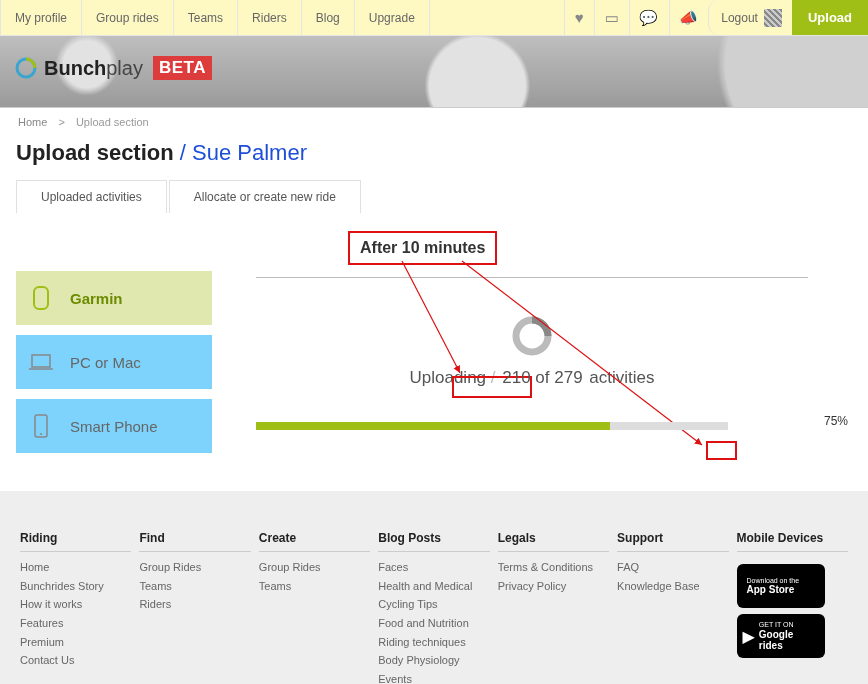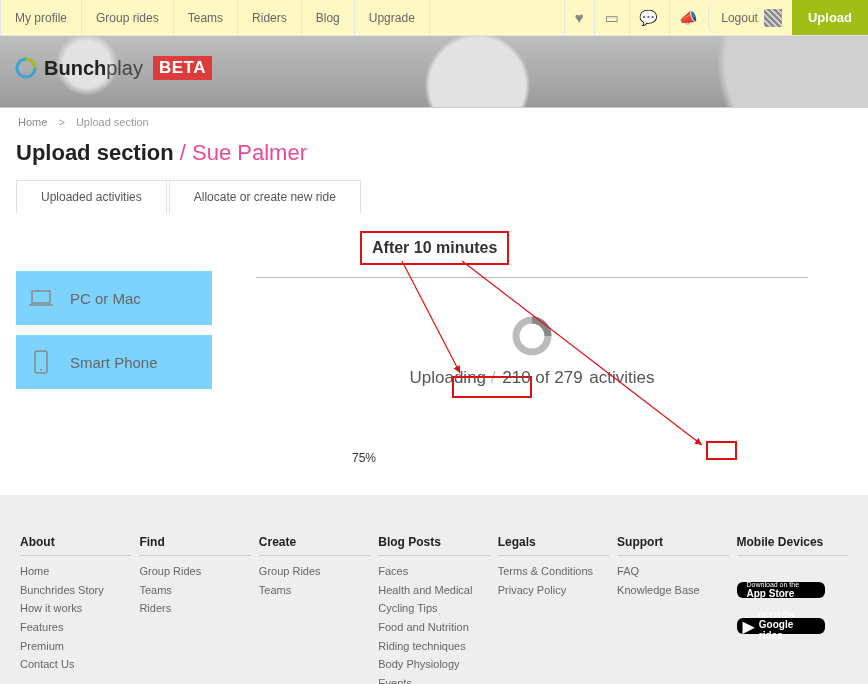--- a/index.html
+++ b/index.html
@@ -30,21 +30,21 @@
   .brand .light { color:#444; font-weight:normal; }
   .beta { margin-left:10px; background:#dc3c3c; color:#fff; font-size:17px; font-weight:bold; padding:2px 6px; letter-spacing:0.5px; }
   
   
   .breadcrumbs { font-size:11px; color:#999; padding:8px 18px; }
   .breadcrumbs a { color:#888; text-decoration:none; cursor:pointer; }
   .breadcrumbs .sep { margin:0 8px; }
   
   
   .page-title { padding:4px 16px 14px 16px; font-size:22px; color:#222; font-weight:bold; }
-  .page-title .subtitle { color:#ec4899; font-weight:normal; }
+  .page-title .subtitle { color:#1d4ed8; font-weight:normal; }
   
   
   .tabs { display:flex; padding:0 16px; }
   .tab { padding:9px 24px; font-size:12px; color:#555; background:#fff; border:1px solid #e0e0e0; border-bottom:none; margin-right:2px; cursor:pointer; }
   .tab.active { background:#9FBF16; color:#fff; border-color:#9FBF16; font-weight:bold; }
   .ann-label { top:0; left:340px; padding:6px 10px; background:#fff; font-size:16px; font-weight:bold; }
   
   
   .main-row { display:flex; padding:0 16px 20px 16px; margin-top:0; }
   .device-col { width:196px; padding-top:58px; }
@@ -55,32 +55,32 @@
   .upload-col { flex:1; position:relative; padding-top:0; }
   .annotation-layer { position:absolute; inset:0; pointer-events:none; }
   .hr-line { margin:64px 44px 0 44px; border-top:1px solid #bbb; height:0; }
   .upload-center { text-align:center; padding-top:34px; }
   .spinner { width:48px; height:48px; margin:0 auto 8px auto; }
   .spinner svg { display:block; }
   .uploading-text { font-size:17px; color:#555; }
   .uploading-text .slash { color:#bbb; }
   .uploading-text .counts { position:relative; display:inline-block; padding:0 2px; }
   
-  .progress-row { display:flex; align-items:flex-start; margin-top:61px; padding:0 0 0 44px;flex-direction:column; }
+  .progress-row { display:flex; align-items:flex-end; margin-top:24px; padding:0 0 0 44px; }
   .progress-outer { flex:1; height:8px; background:#ddd; position:relative; }
   .progress-inner { height:100%; background:#9FBF16; }
   .progress-pct { margin-left:92px; font-size:12px; padding:2px 4px; }
   
   
   .footer { background:#eee; padding:40px 20px 20px 20px; margin-top:8px; }
   .footer-cols { display:flex; gap:8px; }
   .footer-col { flex:1; min-width:0; }
   .footer-col h4 { font-size:12px; font-weight:bold; color:#222; border-bottom:1px solid #ccc; padding-bottom:6px; margin-bottom:6px; }
   .footer-col a { display:block; font-size:11px; color:#666; text-decoration:none; line-height:1.7; cursor:pointer; }
-  .store-badge { display:inline-flex; align-items:center; background:#000; color:#fff; border-radius:6px; padding:4px 10px 4px 6px; margin-top:20px; width:88px; height:16px; cursor:pointer; }
+  .store-badge { display:inline-flex; align-items:center; background:#000; color:#fff; border-radius:6px; padding:4px 10px 4px 6px; margin-top:6px; width:88px; height:44px; cursor:pointer; }
   .store-badge .play { font-size:16px; margin-right:4px; }
   .store-badge .txt { font-size:7px; line-height:1.1; }
   .store-badge .txt .big { font-size:10px; font-weight:bold; }
   
   
   .box { position:absolute; border:2px solid #d11; }
   .arrow-line { stroke:#d11; stroke-width:1.2; fill:none; }
   .arrow-head { fill:#d11; }
 </style>
 </head>
@@ -136,20 +136,28 @@
 </div>
 
 <div class="tabs">
   <div class="tab">Uploaded activities</div>
   <div class="tab">Allocate or create new ride</div>
 </div>
 
 <div class="main-row">
 
   <div class="device-col">
+    <div class="device-opt selected">
+      <span class="dev-icon">
+        <svg width="20" height="26" viewBox="0 0 20 26">
+            <rect x="3" y="2" width="14" height="22" rx="5" fill="none" stroke="#9FBF16" stroke-width="2"></rect>
+          </svg>
+      </span>
+      <span>Garmin</span>
+    </div>
     <div class="device-opt">
       <span class="dev-icon">
         <svg width="26" height="18" viewBox="0 0 26 18">
             <rect x="4" y="2" width="18" height="12" fill="none" stroke="#888" stroke-width="1.5"></rect>
             <path d="M1 16 h24" stroke="#888" stroke-width="1.5"></path>
           </svg>
       </span>
       <span>PC or Mac</span>
     </div>
     <div class="device-opt">
@@ -160,21 +168,21 @@
           </svg>
       </span>
       <span>Smart Phone</span>
     </div>
   </div>
 
   <div class="upload-col">
 
     <div class="annotation-layer">
 
-      <div class="box ann-label" style="left:148px; top:18px;">After 10 minutes</div>
+      <div class="box ann-label" style="left:136px; top:18px;">After 10 minutes</div>
 
       <div class="box" style="left:240px; top:163px; width:80px; height:22px;"></div>
 
       <div class="box" style="left:494px; top:228px; width:31px; height:19px;"></div>
 
       <svg width="640" height="260" style="position:absolute; left:0; top:0;">
         <defs>
           <marker id="ah" markerWidth="8" markerHeight="8" refX="6" refY="3" orient="auto">
               <path d="M0,0 L6,3 L0,6 Z" class="arrow-head"></path>
             </marker>
@@ -205,21 +213,21 @@
         <div class="progress-inner" style="width:75%"></div>
       </div>
       <div class="progress-pct">75%</div>
     </div>
   </div>
 </div>
 
 <div class="footer">
   <div class="footer-cols">
     <div class="footer-col">
-      <h4>About</h4>
+      <h4>Riding</h4>
       <a>Home</a>
       <a>Bunchrides Story</a>
       <a>How it works</a>
       <a>Features</a>
       <a>Premium</a>
       <a>Contact Us</a>
     </div>
     <div class="footer-col">
       <h4>Find</h4>
       <a>Group Rides</a>

